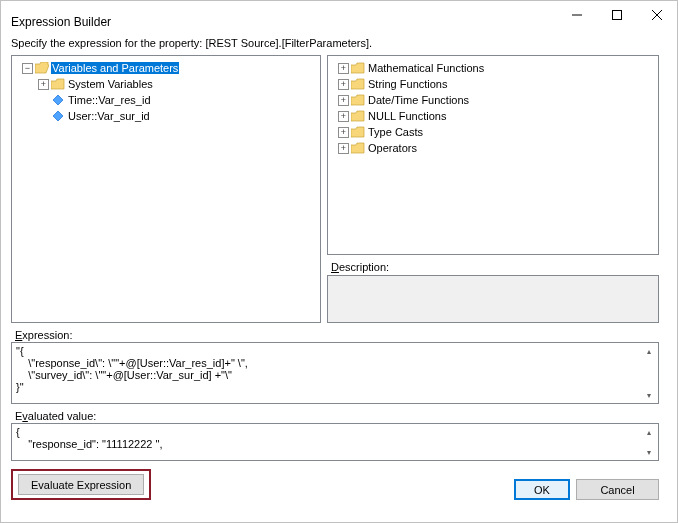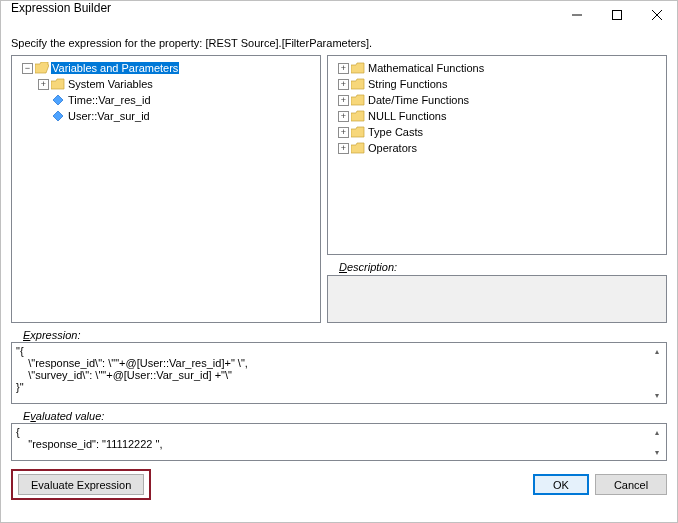--- a/index.html
+++ b/index.html
@@ -9,33 +9,33 @@
     font-size: 11px;
     color: #000;
     background: #fff;
     width: 678px;
     height: 523px;
     overflow: hidden;
     border: 1px solid #c0c0c0;
   }
   .titlebar {
     display: flex;
-    align-items: flex-start;
+    align-items: flex-end;
     height: 28px;
     padding: 0 0 0 10px;
     background: #fff;
   }
   .titlebar .title { flex: 1; font-size: 12px; }
   .win-btn {
     width: 40px; height: 28px;
     display: flex; align-items: center; justify-content: center;
     cursor: pointer;
   }
   .win-btn svg { width: 10px; height: 10px; stroke: #000; stroke-width: 1; fill: none; }
-  .content { padding: 4px 10px 6px 10px; }
+  .content { padding: 4px 18px 6px 10px; }
   .instruction { margin: 4px 0 6px 0; }
   .panes { display: flex; gap: 6px; }
   .pane {
     border: 1px solid #828790;
     background: #fff;
     padding: 4px 2px;
     overflow: auto;
   }
   .pane-left { width: 310px; height: 268px; }
   .pane-right-wrap { flex: 1; display: flex; flex-direction: column; }
@@ -55,21 +55,21 @@
     color: #444; cursor: pointer;
     background: #fff;
   }
   .expander.blank { border:none; background:transparent; }
   .folder-icon { width: 14px; height: 12px; }
   .folder-icon svg { width: 14px; height: 12px; }
   .var-icon { width: 14px; height: 12px; display:flex; align-items:center; justify-content:center;}
   .var-icon svg { width:12px; height:12px; }
   .label-text { padding: 0 1px; }
   .indent { display:inline-block; }
-  .section-label { margin: 6px 0 1px 12px; font-style: italic; }
+  .section-label { margin: 6px 0 1px 4px; }
   .underline { text-decoration: underline; }
   .desc-box {
     border: 1px solid #828790; background:#f0f0f0;
     height: 48px; margin-top: 1px;
   }
   .expr-box, .eval-box {
     border: 1px solid #828790; background:#fff;
     width: 100%; position: relative;
   }
   .expr-box { height: 62px; }
@@ -83,21 +83,21 @@
   }
   .scroll-arrows {
     position:absolute; right:1px; top:1px; bottom:1px;
     width:16px; display:flex; flex-direction:column; justify-content:space-between;
   }
   .scroll-arrows div {
     width:16px; height:14px; display:flex; align-items:center; justify-content:center;
     color:#606060; cursor:pointer; font-size:8px;
   }
   .button-row {
-    display:flex; align-items:center; margin-top:8px;
+    display:flex; align-items:flex-end; margin-top:8px;
   }
   .eval-btn-wrap {
     border: 2px solid #8b1a2b; padding: 3px 5px;
   }
   .btn {
     border: 1px solid #adadad;
     background: #e1e1e1;
     height: 21px;
     padding: 0 12px;
     font-size: 11px;
@@ -255,15 +255,15 @@
       </div>
   </div>
 
   <div class="button-row">
     <span class="eval-btn-wrap">
       <button class="btn">Evaluate Expression</button>
     </span>
     <span class="spacer"></span>
     <button class="btn default" style="width:56px">OK</button>
     <span style="width:6px"></span>
-    <button class="btn" style="width:72px">Cancel</button>
+    <button class="btn" style="width:83px">Cancel</button>
   </div>
 </div>
 
 </body></html>

